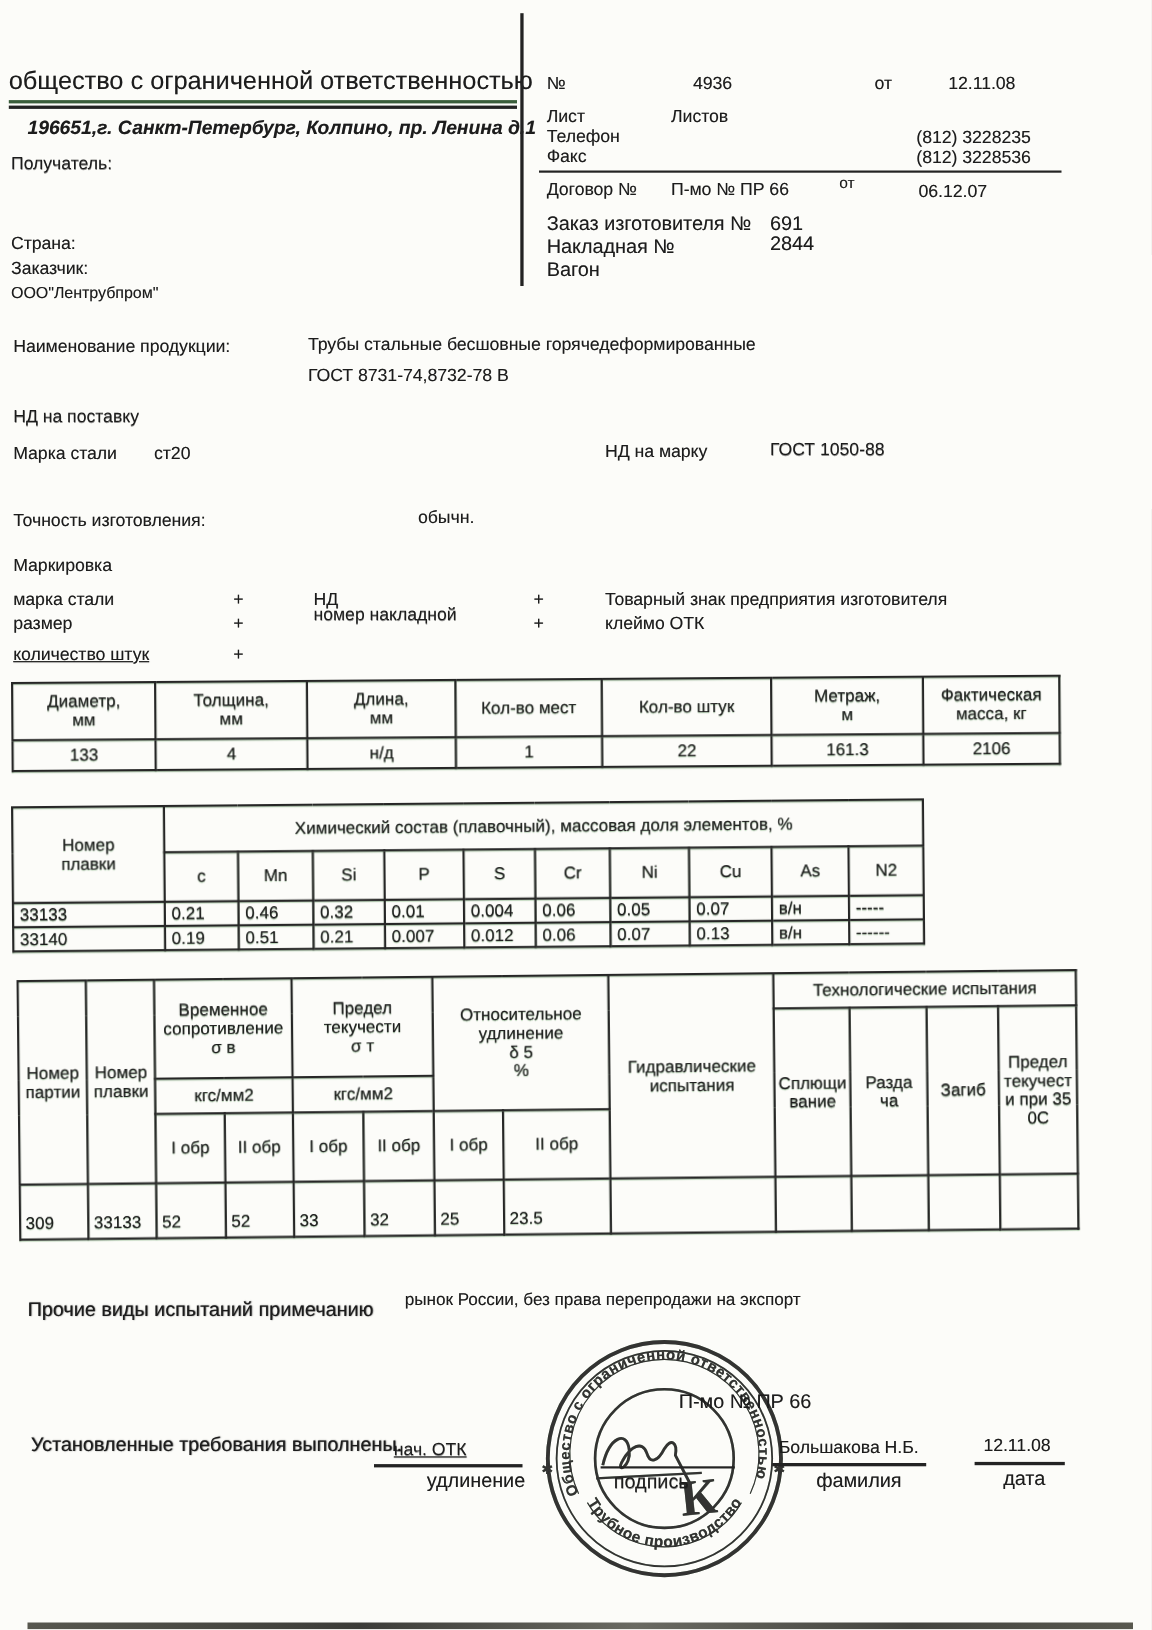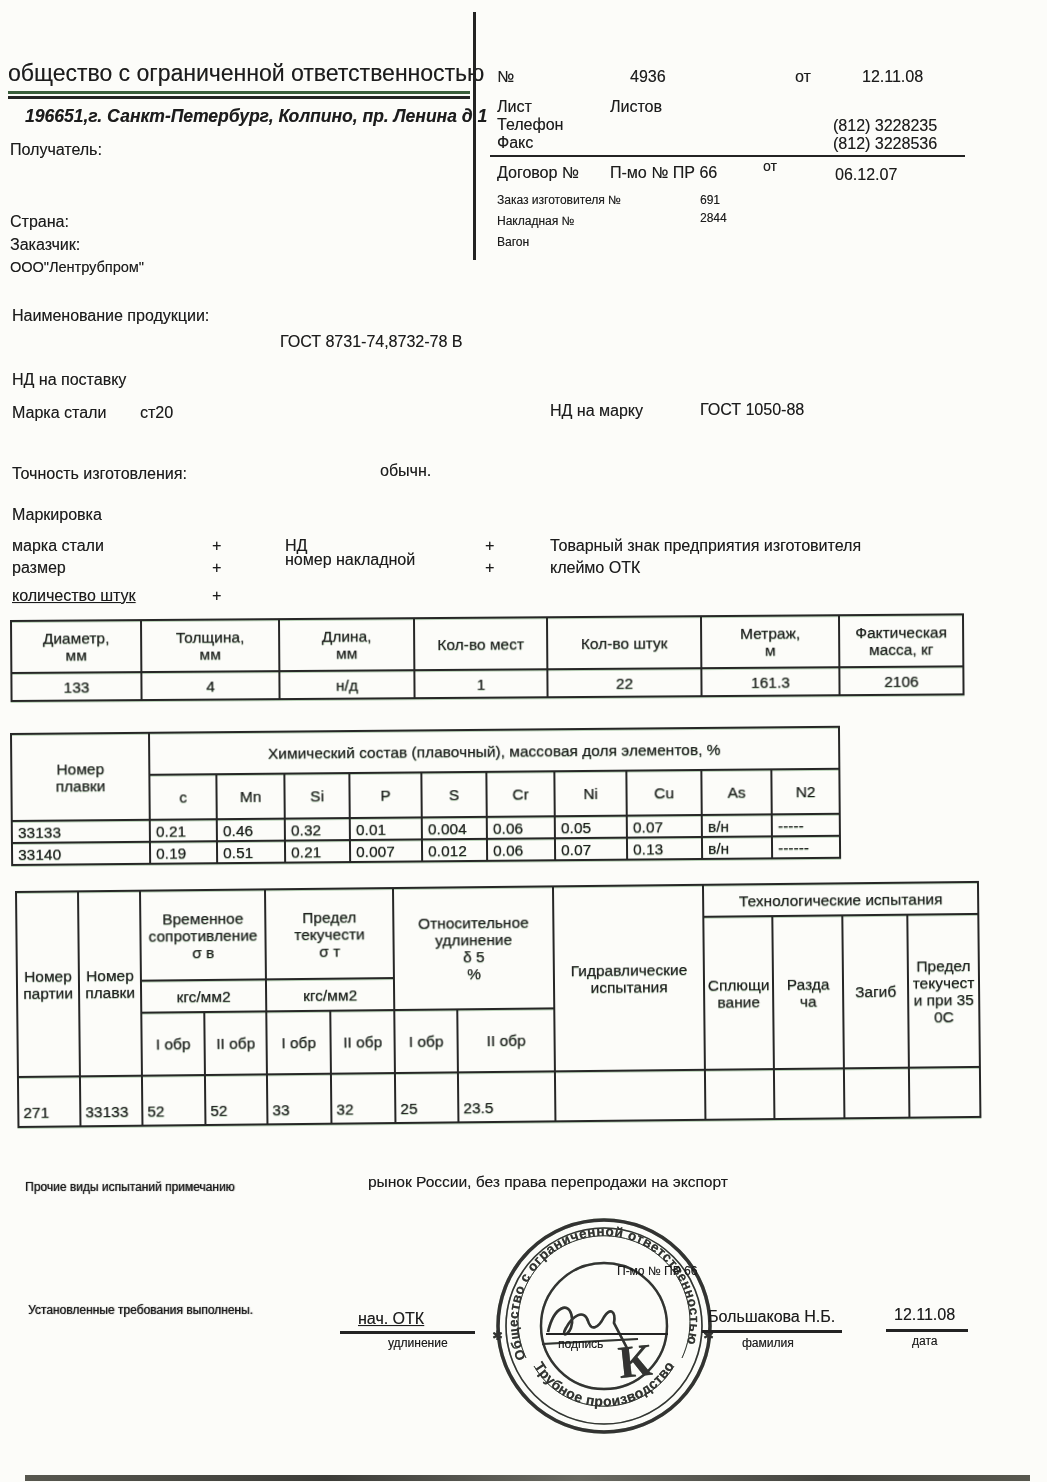--- a/index.html
+++ b/index.html
@@ -1,20 +1,20 @@
 <!DOCTYPE html>
 <html><head>
 <meta charset="utf-8">
 <style>
   html,body{margin:0;padding:0;background:#e8e8e4;}
   #page{position:relative;width:1047px;height:1482px;background:#fcfcf9;overflow:hidden;
         font-family:"Liberation Sans",sans-serif;color:#1c1c1c;
         text-shadow:0.2px 0.2px 0.3px rgba(20,20,20,.45);}
   .abs{position:absolute;white-space:nowrap;}
-  .t15{font-size:12px;} .t16{font-size:16px;}
+  .t15{font-size:18px;} .t16{font-size:16px;}
   .rule{position:absolute;background:#232323;}
   .grule{position:absolute;background:#17421a;opacity:.85;}
   table.doc{border-collapse:collapse;table-layout:fixed;position:absolute;
             filter:drop-shadow(0.8px 1.1px 0 rgba(40,120,40,.30));}
   table.doc td{border:2.4px solid #262626;text-align:center;vertical-align:middle;
                padding:1px 2px;font-size:15.5px;line-height:17px;overflow:hidden;}
   td .ln{display:block;}
   .cell-data{font-size:14px;}
   .leftcell{text-align:left !important;padding-left:5px !important;}
   .botcell{vertical-align:bottom !important;text-align:left !important;
@@ -57,20 +57,21 @@
   <div class="abs t16" style="left:610px;top:164px;">П-мо № ПР 66</div>
   <div class="abs" style="left:763px;top:158px;font-size:14px;">от</div>
   <div class="abs t16" style="left:835px;top:166px;">06.12.07</div>
   <div class="abs t15" style="left:497px;top:193px;">Заказ изготовителя №</div>
   <div class="abs t15" style="left:700px;top:193px;">691</div>
   <div class="abs t15" style="left:497px;top:214px;">Накладная №</div>
   <div class="abs t15" style="left:700px;top:211px;">2844</div>
   <div class="abs t15" style="left:497px;top:235px;">Вагон</div>
 
   <div class="abs t16" style="left:12px;top:307px;">Наименование продукции:</div>
+  <div class="abs t16" style="left:280px;top:305px;">Трубы стальные бесшовные горячедеформированные</div>
   <div class="abs t16" style="left:280px;top:333px;text-align:center;">ГОСТ 8731-74,8732-78 В</div>
   <div class="abs t16" style="left:12px;top:371px;">НД на поставку</div>
   <div class="abs t16" style="left:12px;top:404px;">Марка стали</div>
   <div class="abs t16" style="left:140px;top:404px;">ст20</div>
   <div class="abs t16" style="left:550px;top:402px;">НД на марку</div>
   <div class="abs t16" style="left:700px;top:401px;">ГОСТ  1050-88</div>
   <div class="abs t16" style="left:12px;top:465px;">Точность изготовления:</div>
   <div class="abs t16" style="left:380px;top:462px;">обычн.</div>
 
   <div class="abs t16" style="left:12px;top:506px;">Маркировка</div>
@@ -269,21 +270,21 @@
     </tr>
     <tr style="height:63px;">
       <td>I обр</td>
       <td>II обр</td>
       <td>I обр</td>
       <td>II обр</td>
       <td>I обр</td>
       <td>II обр</td>
     </tr>
     <tr style="height:50px;">
-      <td class="botcell">271</td>
+      <td class="botcell">309</td>
       <td class="botcell">33133</td>
       <td class="botcell">52</td>
       <td class="botcell">52</td>
       <td class="botcell">33</td>
       <td class="botcell">32</td>
       <td class="botcell">25</td>
       <td class="botcell">23.5</td>
       <td></td>
       <td></td>
       <td></td>

